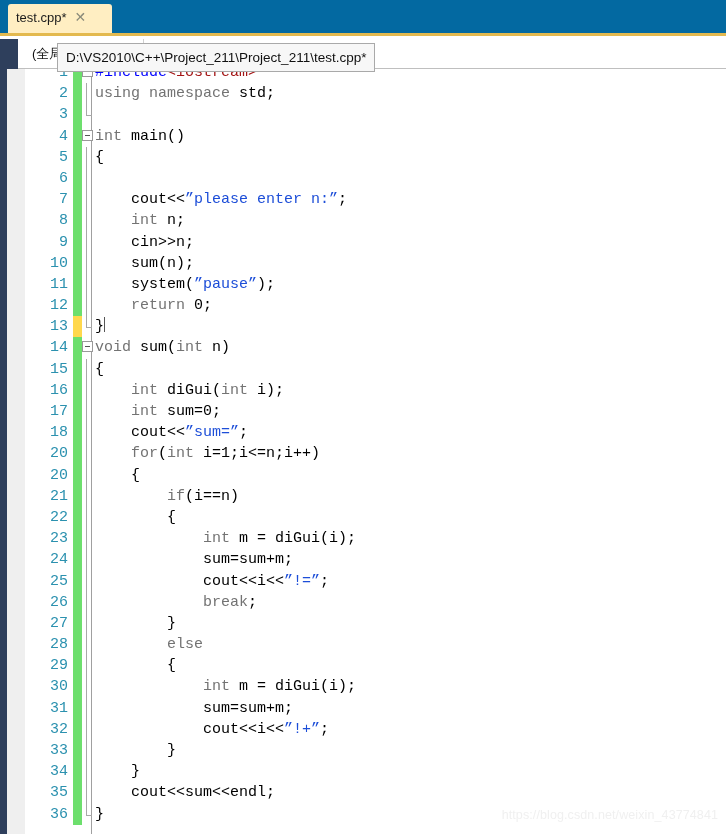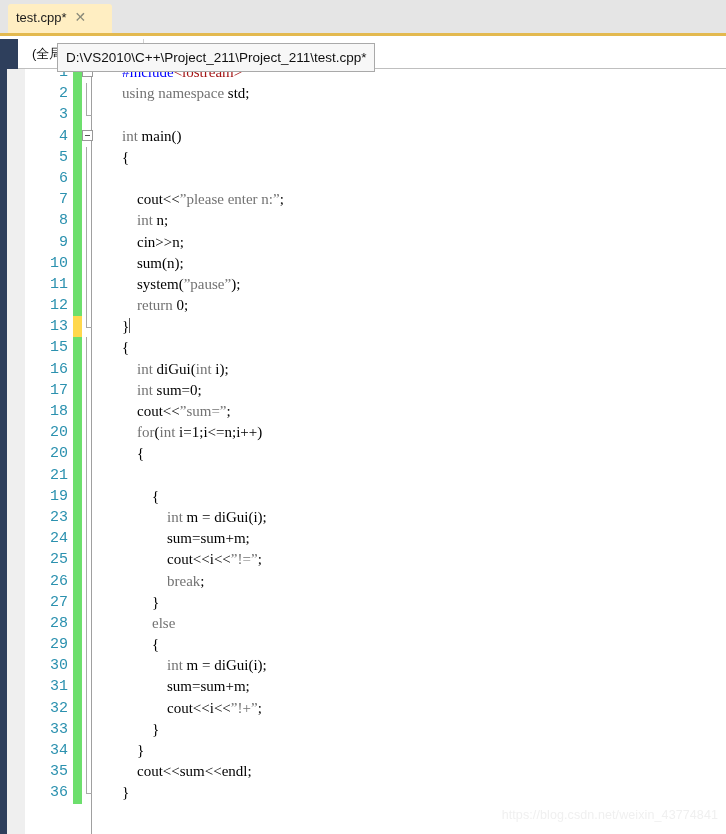--- a/index.html
+++ b/index.html
@@ -13,21 +13,21 @@
     position: relative;
     overflow: hidden;
     font-family: "Liberation Sans", sans-serif;
   }
 
   
   #tabstrip {
     position: absolute;
     left: 0; top: 0;
     width: 726px; height: 36px;
-    background: #e5e5e5;
+    background: #0369a1;
   }
   #tabstrip .tab-underline {
     position: absolute;
     left: 0; bottom: 0;
     width: 726px; height: 3px;
     background: #e3b94f;
   }
   #doc-tab {
     position: absolute;
     left: 8px; top: 4px;
@@ -188,29 +188,28 @@
     content: "";
     position: absolute;
     left: 0; top: 11px;
     width: 6px; height: 1px;
     background: #a8a8a8;
   }
 
   .code {
     position: absolute;
     left: 95px; top: 0;
-    font-family: Liberation Serif, serif;
+    font-family: Liberation Mono, monospace;
     font-size: 15px;
     line-height: 21.2px;
     color: #000000;
     white-space: pre;
-    margin-left: 27px;
   }
   .kw  { color: #737373; }
-  .str { color: #737373; }
+  .str { color: #1d4ed8; }
   .pp  { color: #0000ff; }
   .inc { color: #a31515; }
 
   .caret {
     display: inline-block;
     width: 1px;
     height: 15px;
     background: #555555;
     vertical-align: -2px;
   }
@@ -259,28 +258,29 @@
       <div class="line-row"><div class="ln">4</div><div class="chg saved"></div><div class="fold"></div><div class="code"><span class="kw">int</span><span> main()</span></div></div>
       <div class="line-row"><div class="ln">5</div><div class="chg saved"></div><div class="fold-line"></div><div class="code"><span>{</span></div></div>
       <div class="line-row"><div class="ln">6</div><div class="chg saved"></div><div class="fold-line"></div></div>
       <div class="line-row"><div class="ln">7</div><div class="chg saved"></div><div class="fold-line"></div><div class="code"><span>    cout&lt;&lt;</span><span class="str">”please enter n:”</span><span>;</span></div></div>
       <div class="line-row"><div class="ln">8</div><div class="chg saved"></div><div class="fold-line"></div><div class="code"><span>    </span><span class="kw">int</span><span> n;</span></div></div>
       <div class="line-row"><div class="ln">9</div><div class="chg saved"></div><div class="fold-line"></div><div class="code"><span>    cin&gt;&gt;n;</span></div></div>
       <div class="line-row"><div class="ln">10</div><div class="chg saved"></div><div class="fold-line"></div><div class="code"><span>    sum(n);</span></div></div>
       <div class="line-row"><div class="ln">11</div><div class="chg saved"></div><div class="fold-line"></div><div class="code"><span>    system(</span><span class="str">”pause”</span><span>);</span></div></div>
       <div class="line-row"><div class="ln">12</div><div class="chg saved"></div><div class="fold-line"></div><div class="code"><span>    </span><span class="kw">return</span><span> 0;</span></div></div>
       <div class="line-row"><div class="ln">13</div><div class="chg unsaved"></div><div class="fold-line ends"></div><div class="code"><span>}</span><span class="caret"></span></div></div>
+      <div class="line-row"><div class="ln">14</div><div class="chg saved"></div><div class="fold"></div><div class="code"><span class="kw">void</span><span> sum(</span><span class="kw">int</span><span> n)</span></div></div>
       <div class="line-row"><div class="ln">15</div><div class="chg saved"></div><div class="fold-line"></div><div class="code"><span>{</span></div></div>
       <div class="line-row"><div class="ln">16</div><div class="chg saved"></div><div class="fold-line"></div><div class="code"><span>    </span><span class="kw">int</span><span> diGui(</span><span class="kw">int</span><span> i);</span></div></div>
       <div class="line-row"><div class="ln">17</div><div class="chg saved"></div><div class="fold-line"></div><div class="code"><span>    </span><span class="kw">int</span><span> sum=0;</span></div></div>
       <div class="line-row"><div class="ln">18</div><div class="chg saved"></div><div class="fold-line"></div><div class="code"><span>    cout&lt;&lt;</span><span class="str">”sum=”</span><span>;</span></div></div>
       <div class="line-row"><div class="ln">20</div><div class="chg saved"></div><div class="fold-line"></div><div class="code"><span>    </span><span class="kw">for</span><span>(</span><span class="kw">int</span><span> i=1;i&lt;=n;i++)</span></div></div>
       <div class="line-row"><div class="ln">20</div><div class="chg saved"></div><div class="fold-line"></div><div class="code"><span>    {</span></div></div>
-      <div class="line-row"><div class="ln">21</div><div class="chg saved"></div><div class="fold-line"></div></div>
-      <div class="line-row"><div class="ln">19</div><div class="chg saved"></div><div class="fold-line"></div><div class="code"><span>        {</span></div></div>
+      <div class="line-row"><div class="ln">21</div><div class="chg saved"></div><div class="fold-line"></div><div class="code"><span>        </span><span class="kw">if</span><span>(i==n)</span></div></div>
+      <div class="line-row"><div class="ln">22</div><div class="chg saved"></div><div class="fold-line"></div><div class="code"><span>        {</span></div></div>
       <div class="line-row"><div class="ln">23</div><div class="chg saved"></div><div class="fold-line"></div><div class="code"><span>            </span><span class="kw">int</span><span> m = diGui(i);</span></div></div>
       <div class="line-row"><div class="ln">24</div><div class="chg saved"></div><div class="fold-line"></div><div class="code"><span>            sum=sum+m;</span></div></div>
       <div class="line-row"><div class="ln">25</div><div class="chg saved"></div><div class="fold-line"></div><div class="code"><span>            cout&lt;&lt;i&lt;&lt;</span><span class="str">”!=”</span><span>;</span></div></div>
       <div class="line-row"><div class="ln">26</div><div class="chg saved"></div><div class="fold-line"></div><div class="code"><span>            </span><span class="kw">break</span><span>;</span></div></div>
       <div class="line-row"><div class="ln">27</div><div class="chg saved"></div><div class="fold-line"></div><div class="code"><span>        }</span></div></div>
       <div class="line-row"><div class="ln">28</div><div class="chg saved"></div><div class="fold-line"></div><div class="code"><span>        </span><span class="kw">else</span></div></div>
       <div class="line-row"><div class="ln">29</div><div class="chg saved"></div><div class="fold-line"></div><div class="code"><span>        {</span></div></div>
       <div class="line-row"><div class="ln">30</div><div class="chg saved"></div><div class="fold-line"></div><div class="code"><span>            </span><span class="kw">int</span><span> m = diGui(i);</span></div></div>
       <div class="line-row"><div class="ln">31</div><div class="chg saved"></div><div class="fold-line"></div><div class="code"><span>            sum=sum+m;</span></div></div>
       <div class="line-row"><div class="ln">32</div><div class="chg saved"></div><div class="fold-line"></div><div class="code"><span>            cout&lt;&lt;i&lt;&lt;</span><span class="str">”!+”</span><span>;</span></div></div>

